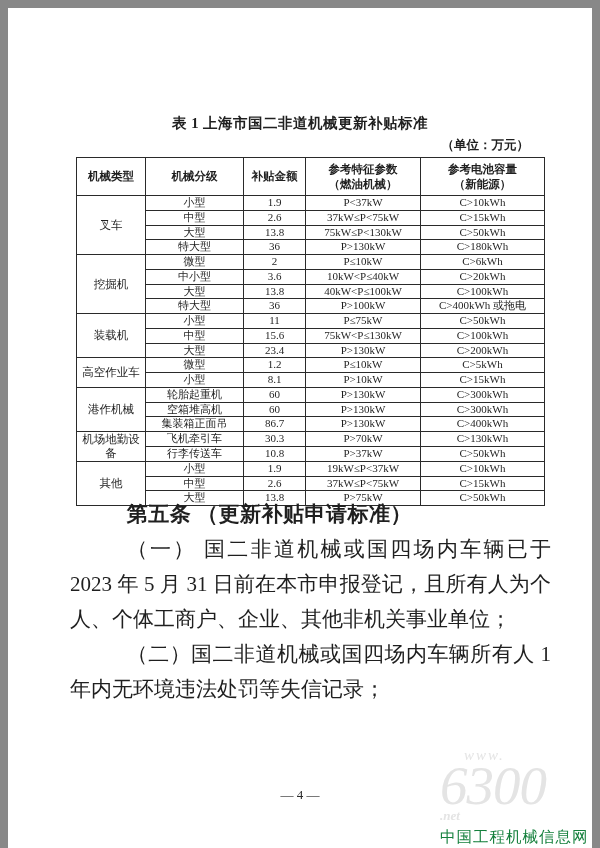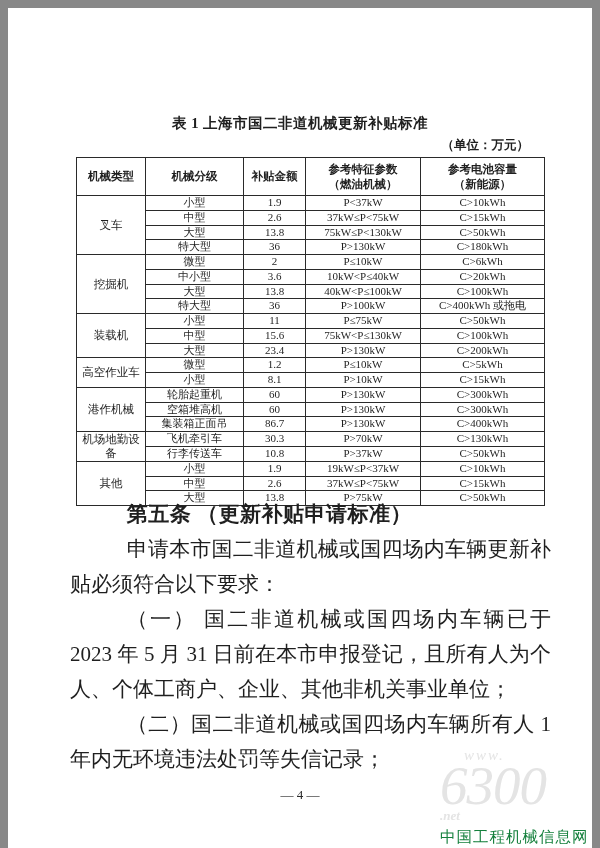--- a/index.html
+++ b/index.html
@@ -281,21 +281,20 @@
           <td>大型</td>
           <td>13.8</td>
           <td>P&gt;75kW</td>
           <td>C&gt;50kWh</td>
         </tr>
       </tbody>
   </table>
 
   <div class="article">
     <p class="article-heading">第五条 （更新补贴申请标准）</p>
-    <p class="body-paragraph">申请本市国二非道机械或国四场内车辆更新补贴必须符合以下要求：</p>
     <p class="body-paragraph">（一） 国二非道机械或国四场内车辆已于 2023 年 5 月 31 日前在本市申报登记，且所有人为个人、个体工商户、企业、其他非机关事业单位；</p>
     <p class="body-paragraph">（二）国二非道机械或国四场内车辆所有人 1 年内无环境违法处罚等失信记录；</p>
   </div>
 
   <div class="footer">
     <span>— 4 —</span>
   </div>
 
   <div class="watermark">
     <div class="wm-www">www.</div>

